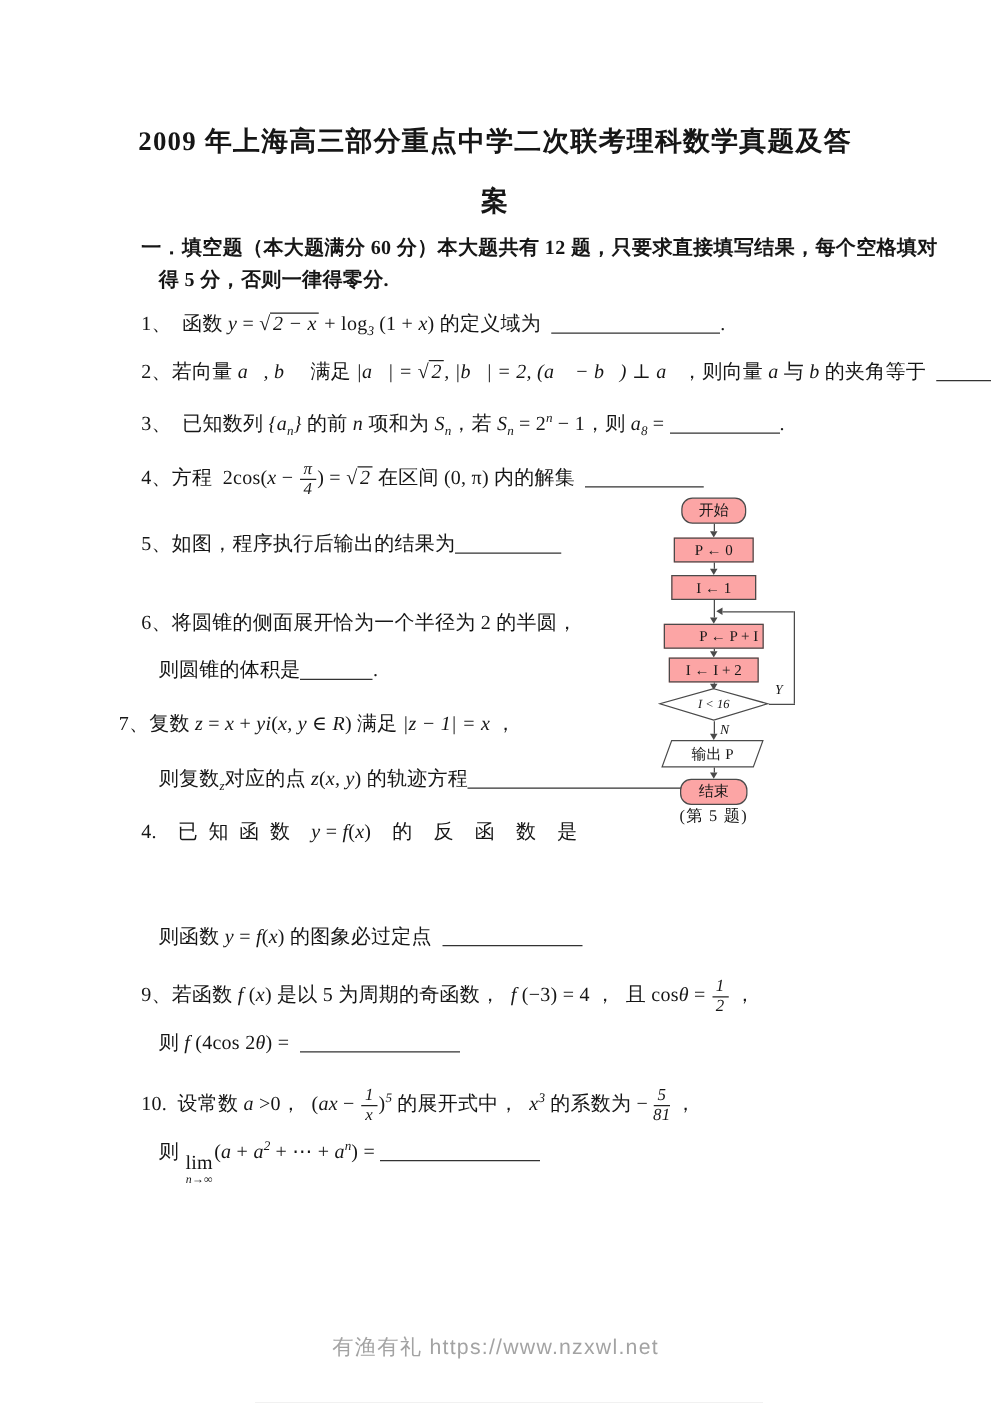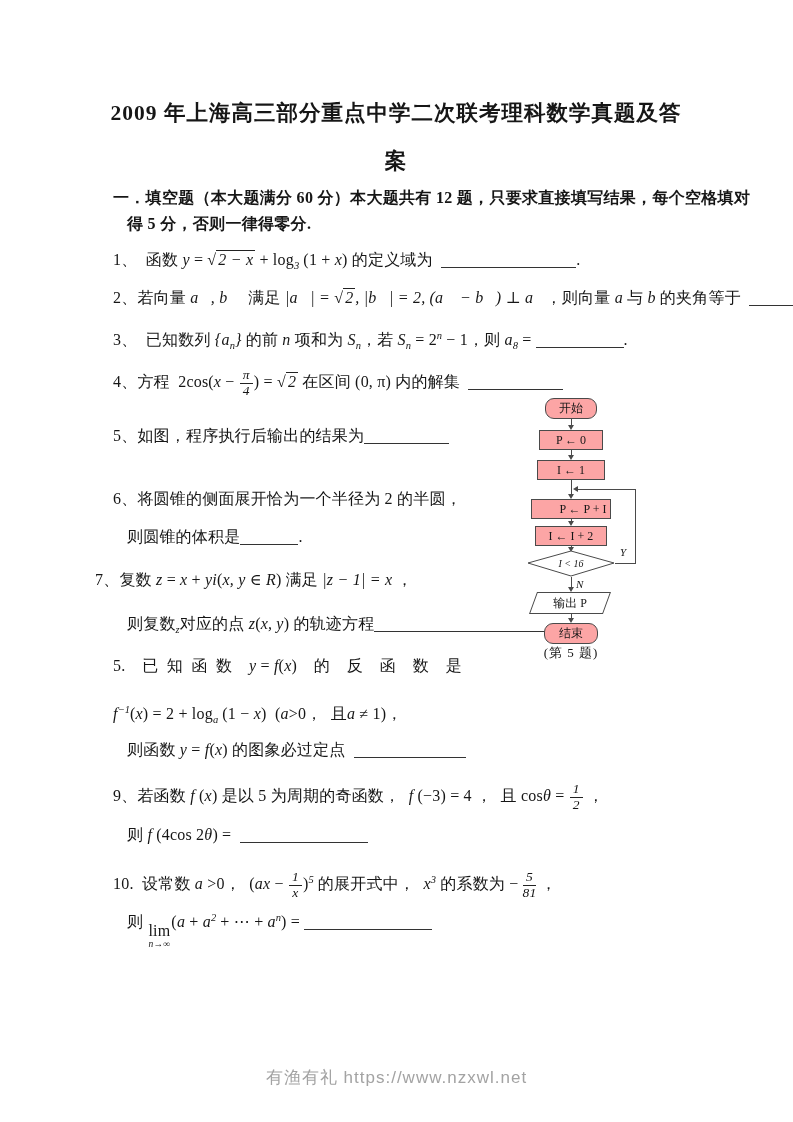--- a/index.html
+++ b/index.html
@@ -55,22 +55,21 @@
 
   <div class="line" style="left:113px;top:248px;"><span>1、  函数 </span><span class="mi">y</span><span> = </span><span><span class="rad">√</span><span class="vinc">2 − x</span></span><span> + log</span><span><sub>3</sub></span><span> (1 + </span><span class="mi">x</span><span>) 的定义域为  </span><span class="blank" style="width: 135px;"></span><span>.</span></div>
   <div class="line" style="left:113px;top:286px;"><span>2、若向量 </span><span class="mi">a⃗, b⃗</span><span>  满足 </span><span class="mi">|a⃗| = </span><span><span class="rad">√</span><span class="vinc">2</span></span><span class="mi">, |b⃗| = 2, (a⃗ − b⃗) ⊥ a⃗</span><span>，则向量 </span><span class="mi">a</span><span> 与 </span><span class="mi">b</span><span> 的夹角等于  </span><span class="blank" style="width: 90px;"></span></div>
   <div class="line" style="left:113px;top:324px;"><span>3、  已知数列 </span><span class="mi">{a</span><span><sub>n</sub></span><span class="mi">}</span><span> 的前 </span><span class="mi">n</span><span> 项和为 </span><span class="mi">S</span><span><sub>n</sub></span><span>，若 </span><span class="mi">S</span><span><sub>n</sub></span><span> = 2</span><span><sup>n</sup></span><span> − 1，则 </span><span class="mi">a</span><span><sub>8</sub></span><span> = </span><span class="blank" style="width: 88px;"></span><span>.</span></div>
   <div class="line" style="left:113px;top:368px;"><span>4、方程  2cos(</span><span class="mi">x</span><span> − </span><span class="frac"><span class="fn">π</span><span class="fd">4</span></span><span>) = </span><span><span class="rad">√</span><span class="vinc">2</span></span><span> 在区间 (0, π) 内的解集  </span><span class="blank" style="width: 95px;"></span></div>
   <div class="line" style="left:113px;top:424px;"><span>5、如图，程序执行后输出的结果为</span><span class="blank" style="width: 85px;"></span></div>
   <div class="line" style="left:113px;top:487px;"><span>6、将圆锥的侧面展开恰为一个半径为 2 的半圆，</span></div>
   <div class="line" style="left:127px;top:525px;"><span>则圆锥的体积是</span><span class="blank" style="width: 58px;"></span><span>.</span></div>
   <div class="line" style="left:95px;top:568px;text-align:right;"><span>7、复数 </span><span class="mi">z</span><span> = </span><span class="mi">x</span><span> + </span><span class="mi">yi</span><span>(</span><span class="mi">x, y</span><span> ∈ </span><span class="mi">R</span><span>) 满足 </span><span class="mi">|z − 1| = x</span><span> ，</span></div>
   <div class="line" style="left:127px;top:612px;"><span>则复数</span><span><sub>z</sub></span><span>对应的点 </span><span class="mi">z</span><span>(</span><span class="mi">x, y</span><span>) 的轨迹方程</span><span class="blank" style="width: 178px;"></span></div>
-  <div class="line" style="left:113px;top:654px;"><span>5.    已  知  函  数    </span><span class="mi">y</span><span> = </span><span class="mi">f</span><span>(</span><span class="mi">x</span><span>)    的    反    函    数    是</span></div>
-  <div class="line" style="left:113px;top:698px;"><span class="mi">f</span><span><sup>−1</sup></span><span>(</span><span class="mi">x</span><span>) = 2 + log</span><span><sub>a</sub></span><span> (1 − </span><span class="mi">x</span><span>)  (</span><span class="mi">a</span><span>&gt;0，  且</span><span class="mi">a</span><span> ≠ 1)，</span></div>
+  <div class="line" style="left:113px;top:654px;"><span>4.    已  知  函  数    </span><span class="mi">y</span><span> = </span><span class="mi">f</span><span>(</span><span class="mi">x</span><span>)    的    反    函    数    是</span></div>
   <div class="line" style="left:127px;top:738px;"><span>则函数 </span><span class="mi">y</span><span> = </span><span class="mi">f</span><span>(</span><span class="mi">x</span><span>) 的图象必过定点  </span><span class="blank" style="width: 112px;"></span></div>
   <div class="line" style="left:113px;top:782px;"><span>9、若函数 </span><span class="mi">f</span><span> (</span><span class="mi">x</span><span>) 是以 5 为周期的奇函数，  </span><span class="mi">f</span><span> (−3) = 4 ，  且 cos</span><span class="mi">θ</span><span> = </span><span class="frac"><span class="fn">1</span><span class="fd">2</span></span><span> ，</span></div>
   <div class="line" style="left:127px;top:823px;"><span>则 </span><span class="mi">f</span><span> (4cos 2</span><span class="mi">θ</span><span>) =  </span><span class="blank" style="width: 128px;"></span></div>
   <div class="line" style="left:113px;top:868px;"><span>10.  设常数 </span><span class="mi">a</span><span> &gt;0，  (</span><span class="mi">ax</span><span> − </span><span class="frac"><span class="fn">1</span><span class="fd">x</span></span><span>)</span><span><sup>5</sup></span><span> 的展开式中，  </span><span class="mi">x</span><span><sup>3</sup></span><span> 的系数为 −</span><span class="frac"><span class="fn">5</span><span class="fd">81</span></span><span>，</span></div>
   <div class="line" style="left:127px;top:906px;"><span>则 </span><span class="lim"><span>lim</span><span class="limu">n→∞</span></span><span>(</span><span class="mi">a</span><span> + </span><span class="mi">a</span><span><sup>2</sup></span><span> + ⋯ + </span><span class="mi">a</span><span><sup>n</sup></span><span>) = </span><span class="blank" style="width: 128px;"></span></div>
 
   <div class="flowchart">
 
     <div class="fc-box fc-round" style="left:44px;top:4px;width:52px;height:21px;">开始</div>
     <div class="vline" style="left:70px;top:25px;height:6px;"></div>

